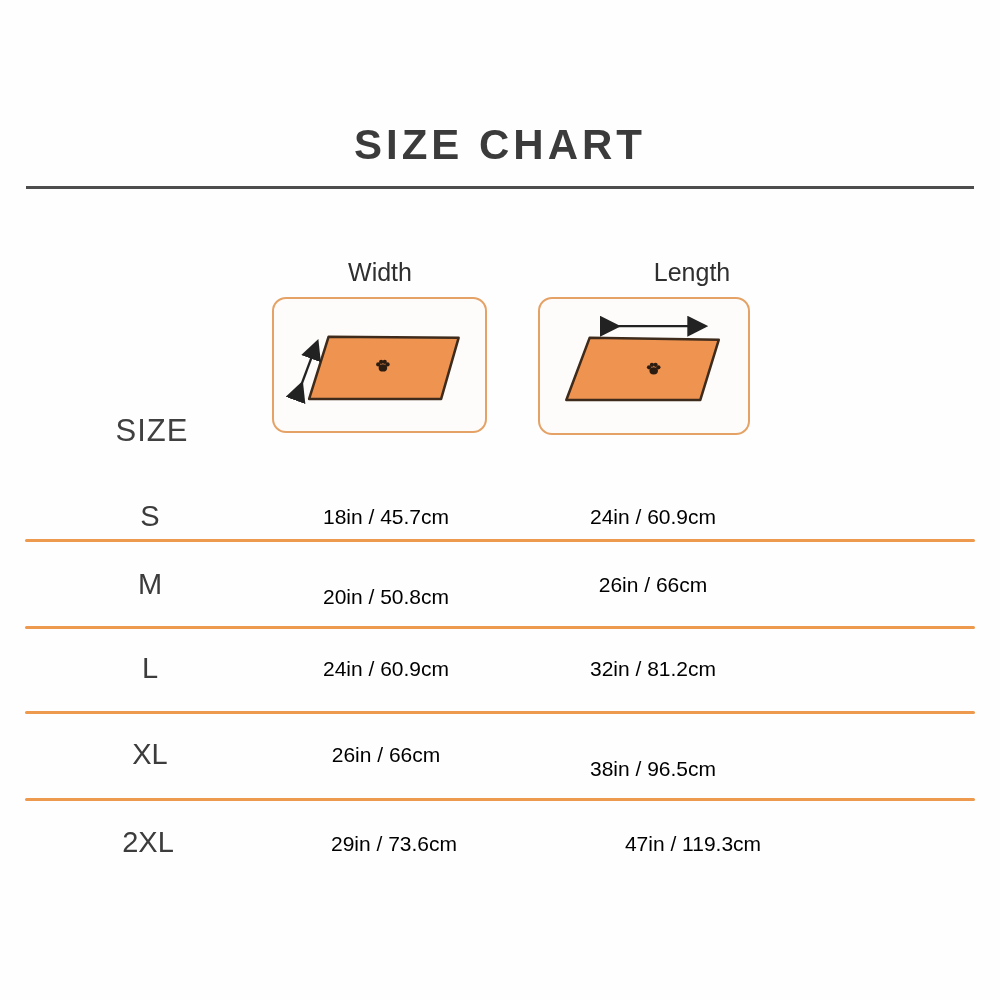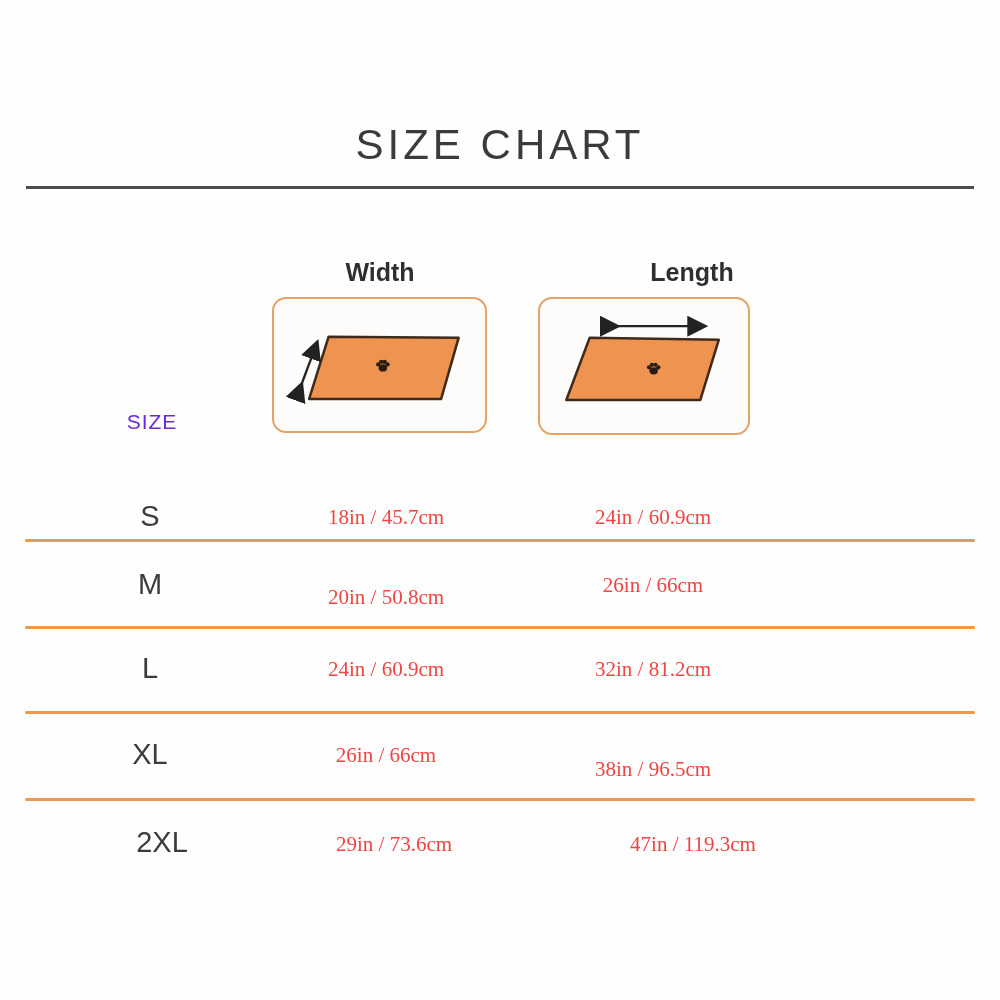--- a/index.html
+++ b/index.html
@@ -11,58 +11,58 @@
     font-family: "Liberation Sans", sans-serif;
     color: #2e2e2e;
     overflow: hidden;
   }
   .abs { position: absolute; }
   .center-xy { transform: translate(-50%, -50%); white-space: nowrap; }
 
   .title {
     left: 500px; top: 145px;
     font-size: 42px;
-    font-weight: 400;
+    font-weight: 700;
     letter-spacing: 4px;
     color: #3b3b3b;
   }
   .title-rule {
     left: 26px; right: 26px; top: 186px;
     height: 3px;
     background: #4d4d4d;
   }
 
   .col-header {
     top: 272px;
     font-size: 25px;
-    font-weight: 700;
+    font-weight: 400;
     color: #2f2f2f;
   }
   .col-header.width  { left: 380px; }
   .col-header.length { left: 644px; margin-left: 48px; }
 
   .illus-box {
     border: 2px solid #e5a266;
     border-radius: 14px;
     background: #fdfcfa;
     box-sizing: border-box;
   }
   .illus-box.width-box  { left: 272px; top: 297px; width: 215px; height: 136px; }
   .illus-box.length-box { left: 538px; top: 297px; width: 212px; height: 138px; }
   .illus-box svg { display: block; width: 100%; height: 100%; }
 
   .size-heading {
-    left: 152px; top: 422px;
-    font-size: 21px;
+    left: 152px; top: 431px;
+    font-size: 31px;
     font-weight: 400;
-    color: #6d28d9;
+    color: #404040;
     letter-spacing: 1px;
   }
 
-  .row-cell { font-size: 21px; color: #ef4444; font-family: Liberation Serif, serif; }
+  .row-cell { font-size: 21px; color: #000000; }
   .row-size {
     font-size: 29px;
     color: #3c3c3c;
   }
   .sep {
     left: 25px; right: 25px;
     height: 3px;
     background: #ee9a4e;
     border-radius: 2px;
   }
@@ -140,18 +140,18 @@
   <div class="abs sep" style="top:711px;"></div>
 
   <div>
     <span class="abs center-xy row-size" style="left:150px; top:754px;">XL</span>
     <span class="abs center-xy row-cell" style="left:386px; top:755px;">26in / 66cm</span>
     <span class="abs center-xy row-cell" style="left:653px; top:769px;">38in / 96.5cm</span>
   </div>
   <div class="abs sep" style="top:798px;"></div>
 
   <div>
-    <span class="abs center-xy row-size" style="left:162px; top:842px;">2XL</span>
+    <span class="abs center-xy row-size" style="left:148px; top:842px;">2XL</span>
     <span class="abs center-xy row-cell" style="left:386px; top:844px;margin-left:8px;">29in / 73.6cm</span>
     <span class="abs center-xy row-cell" style="left:653px; top:844px;margin-left:40px;">47in / 119.3cm</span>
   </div>
 
 </div>
 
 </body></html>

